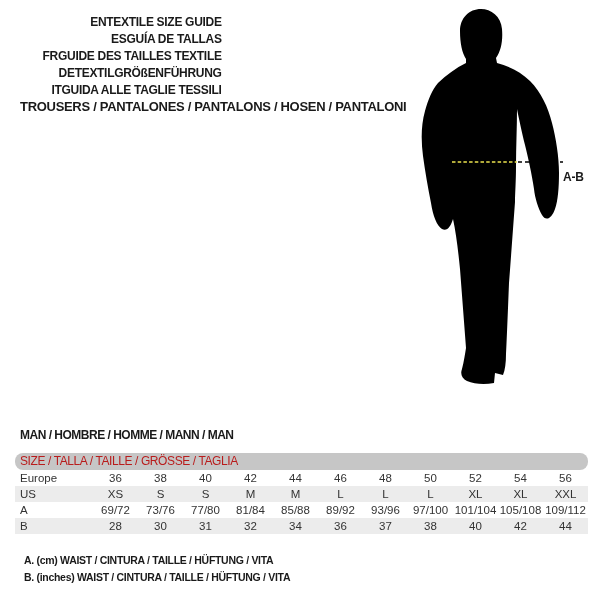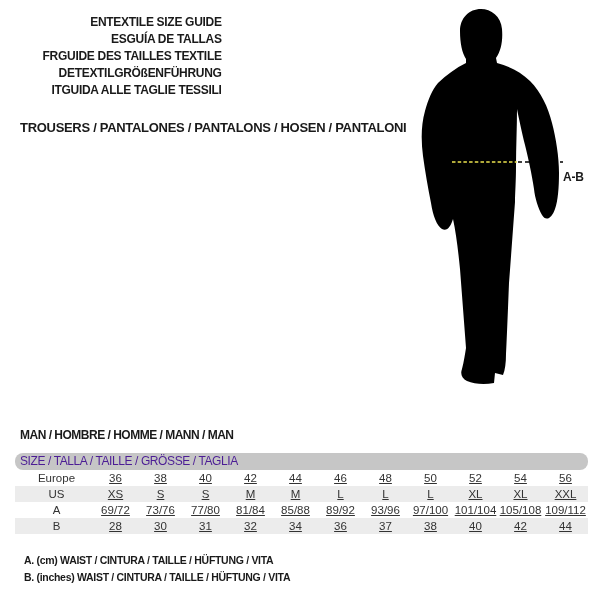--- a/index.html
+++ b/index.html
@@ -5,36 +5,36 @@
   html,body{margin:0;padding:0;background:#fff;}
   .canvas{
     position:relative;width:600px;height:600px;background:#fff;overflow:hidden;
     font-family:"Liberation Sans", sans-serif;color:#1a1a1a;
   }
   
   .lang-block{position:absolute;left:22px;top:14px;}
   .lang-row{height:17px;line-height:17px;font-weight:bold;font-size:12px;letter-spacing:-0.3px;white-space:nowrap;text-align:right;}
   .lang-code{display:inline-block;width:36px;}
   
-  .garment-title{position:absolute;left:20px;top:120px;font-weight:bold;font-size:13px;letter-spacing:-0.3px;white-space:nowrap;}
+  .garment-title{position:absolute;left:20px;top:99px;font-weight:bold;font-size:13px;letter-spacing:-0.3px;white-space:nowrap;}
   
   .figure{position:absolute;left:405px;top:5px;width:190px;height:385px;}
   .ab-label{position:absolute;left:563px;top:170px;font-size:12px;font-weight:700;letter-spacing:-0.2px;}
   
   .section-title{position:absolute;left:20px;top:428px;font-weight:bold;font-size:12px;letter-spacing:-0.5px;white-space:nowrap;}
   
   .size-table{position:absolute;left:15px;top:453px;width:573px;font-size:11.5px;}
   .t-header{
     height:17px;line-height:17px;background:var(--header-bg,#c6c6c6);
-    padding-left:5px;font-size:12px;letter-spacing:-0.4px;color:#4c1d95;white-space:nowrap;border-radius:8px;
+    padding-left:5px;font-size:12px;letter-spacing:-0.4px;color:#b91c1c;white-space:nowrap;border-radius:8px;
   }
   .t-row{display:flex;height:16px;line-height:16px;color:#333;}
   .t-row.shaded{background:var(--alt-bg,#ececec);}
-  .t-label{width:73px;padding-left:5px;text-align:center;}
-  .t-cell{flex:1;text-align:center;text-decoration:underline;}
+  .t-label{width:73px;padding-left:5px;}
+  .t-cell{flex:1;text-align:center;}
   
   .notes{position:absolute;left:24px;top:552px;font-weight:bold;font-size:10.5px;letter-spacing:-0.3px;line-height:16.5px;white-space:nowrap;}
 </style>
 </head>
 <body>
 
 <div class="canvas">
 
   <div class="lang-block">
     <div class="lang-row">

